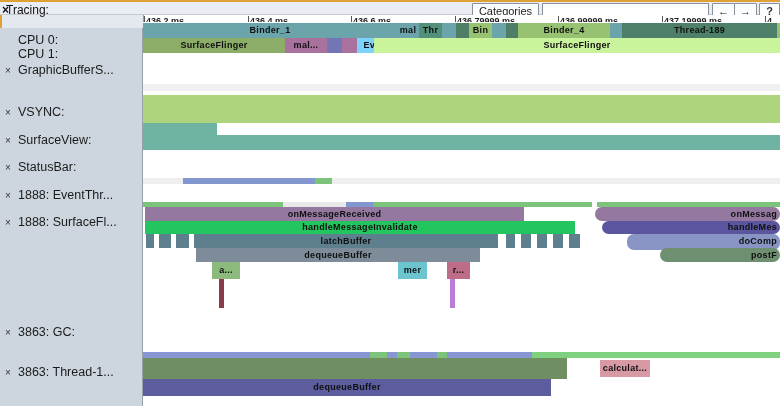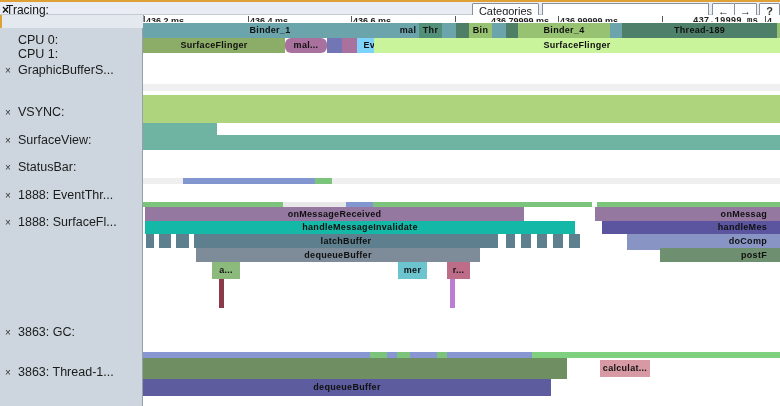--- a/index.html
+++ b/index.html
@@ -34,21 +34,21 @@
   .sidebar{position:absolute;left:0;top:28px;width:143px;height:378px;background:#CDD6DE;
            border-right:1px solid #96A0A9;box-sizing:border-box;overflow:hidden;}
   .side-row{position:absolute;left:0;width:143px;height:16px;}
   .side-row .x{position:absolute;left:5px;top:3px;font-size:10px;color:#333;line-height:10px;cursor:pointer;}
   .side-row .lbl{position:absolute;left:18px;top:0;font-size:12.5px;color:#1b1b1b;white-space:nowrap;}
 
   
   .timeline{position:absolute;left:143px;top:22px;width:637px;height:376px;background:#fff;overflow:hidden;}
   .bar{position:absolute;box-sizing:border-box;font-size:9px;font-weight:700;color:#101010;
        letter-spacing:.3px;white-space:nowrap;overflow:hidden;}
-  .bar.al-right{padding-right:13px;}
+  .bar.al-right{padding-right:3px;border-radius:7px;}
 </style>
 </head>
 <body>
 
 <div id="app">
 
   <div class="topbar">
     <span class="title-x">×</span>
     <span class="title">Tracing:</span>
     <button class="btn btn-categories">Categories</button>
@@ -60,25 +60,25 @@
   <div class="topbar-left-ext"></div>
 
   <div class="ruler" id="ruler">
       <div class="tick-major" style="left: 0px;"></div>
       <span class="tick-label" style="left: 2px;">436.2 ms</span>
       <div class="tick-major" style="left: 104px;"></div>
       <span class="tick-label" style="left: 106px;">436.4 ms</span>
       <div class="tick-major" style="left: 207px;"></div>
       <span class="tick-label" style="left: 209px;">436.6 ms</span>
       <div class="tick-major" style="left: 311px;"></div>
-      <span class="tick-label" style="left: 313px; padding-left: 34px;">436.79999 ms</span>
+      <span class="tick-label" style="left: 313px;">436.79999 ms</span>
       <div class="tick-major" style="left: 414px;"></div>
       <span class="tick-label" style="left: 416px;">436.99999 ms</span>
       <div class="tick-major" style="left: 518px;"></div>
-      <span class="tick-label" style="left: 549px; font-family: Liberation Mono, monospace;">437.19999 ms</span>
+      <span class="tick-label" style="left: 520px;">437.19999 ms</span>
       <div class="tick-major" style="left: 621px;"></div>
       <span class="tick-label" style="left: 623px;">4</span>
       <div class="tick-minor" style="left: 21px;"></div>
       <div class="tick-minor" style="left: 41px;"></div>
       <div class="tick-minor" style="left: 62px;"></div>
       <div class="tick-minor" style="left: 83px;"></div>
       <div class="tick-minor" style="left: 125px;"></div>
       <div class="tick-minor" style="left: 145px;"></div>
       <div class="tick-minor" style="left: 166px;"></div>
       <div class="tick-minor" style="left: 187px;"></div>
@@ -149,40 +149,40 @@
       <div class="bar" style="left: 299px; top: 1px; width: 14px; height: 15px; background: rgb(107, 164, 171);"></div>
       <div class="bar" style="left: 313px; top: 1px; width: 13px; height: 15px; background: rgb(78, 127, 102);"></div>
       <div class="bar" style="left: 326px; top: 1px; width: 23px; height: 15px; background: rgb(151, 194, 113); text-align: center; line-height: 15px;">Bin</div>
       <div class="bar" style="left: 349px; top: 1px; width: 14px; height: 15px; background: rgb(107, 164, 171);"></div>
       <div class="bar" style="left: 363px; top: 1px; width: 12px; height: 15px; background: rgb(78, 127, 102);"></div>
       <div class="bar" style="left: 375px; top: 1px; width: 92px; height: 15px; background: rgb(151, 194, 113); text-align: center; line-height: 15px;">Binder_4</div>
       <div class="bar" style="left: 467px; top: 1px; width: 12px; height: 15px; background: rgb(107, 164, 171);"></div>
       <div class="bar" style="left: 479px; top: 1px; width: 155px; height: 15px; background: rgb(78, 128, 105); text-align: center; line-height: 15px;">Thread-189</div>
       <div class="bar" style="left: 634px; top: 1px; width: 3px; height: 15px; background: rgb(151, 194, 113);"></div>
       <div class="bar" style="left: 0px; top: 16px; width: 142px; height: 15px; background: rgb(140, 173, 104); text-align: center; line-height: 15px;">SurfaceFlinger</div>
-      <div class="bar" style="left: 142px; top: 16px; width: 42px; height: 15px; background: rgb(169, 113, 158); text-align: center; line-height: 15px; border-radius: 6px;">mal...</div>
+      <div class="bar" style="left: 142px; top: 16px; width: 42px; height: 15px; background: rgb(169, 113, 158); text-align: center; line-height: 15px;">mal...</div>
       <div class="bar" style="left: 184px; top: 16px; width: 15px; height: 15px; background: rgb(114, 118, 181);"></div>
       <div class="bar" style="left: 199px; top: 16px; width: 15px; height: 15px; background: rgb(169, 113, 158);"></div>
       <div class="bar" style="left: 214px; top: 16px; width: 30px; height: 15px; background: #7dd3fc; text-align: center; line-height: 15px;">Eve</div>
       <div class="bar" style="left: 231px; top: 16px; width: 406px; height: 15px; background: rgb(201, 244, 156); text-align: center; line-height: 15px;">SurfaceFlinger</div>
       <div class="bar" style="left: 0px; top: 62px; width: 637px; height: 7px; background: rgb(240, 240, 240);"></div>
       <div class="bar" style="left: 0px; top: 73px; width: 637px; height: 28px; background: rgb(174, 212, 126);"></div>
       <div class="bar" style="left: 0px; top: 101px; width: 74px; height: 12px; background: rgb(111, 179, 163);"></div>
       <div class="bar" style="left: 0px; top: 113px; width: 637px; height: 15px; background: rgb(111, 179, 163);"></div>
       <div class="bar" style="left: 0px; top: 156px; width: 637px; height: 6px; background: rgb(239, 239, 239);"></div>
       <div class="bar" style="left: 40px; top: 156px; width: 132px; height: 6px; background: rgb(130, 150, 208);"></div>
       <div class="bar" style="left: 172px; top: 156px; width: 17px; height: 6px; background: rgb(124, 196, 124);"></div>
       <div class="bar" style="left: 0px; top: 180px; width: 140px; height: 5px; background: rgb(124, 196, 124);"></div>
       <div class="bar" style="left: 140px; top: 180px; width: 63px; height: 5px; background: rgb(232, 232, 232);"></div>
       <div class="bar" style="left: 203px; top: 180px; width: 27px; height: 5px; background: rgb(130, 150, 208);"></div>
       <div class="bar" style="left: 230px; top: 180px; width: 219px; height: 5px; background: rgb(124, 196, 124);"></div>
       <div class="bar" style="left: 454px; top: 180px; width: 183px; height: 5px; background: rgb(124, 196, 124);"></div>
       <div class="bar" style="left: 2px; top: 185px; width: 379px; height: 14px; background: rgb(149, 120, 159); text-align: center; line-height: 14px;">onMessageReceived</div>
       <div class="bar al-right" style="left: 452px; top: 185px; width: 185px; height: 14px; background: rgb(149, 120, 159); text-align: right; line-height: 14px;">onMessag</div>
-      <div class="bar" style="left: 2px; top: 199px; width: 430px; height: 13px; background: #14b8a6; text-align: center; line-height: 13px;">handleMessageInvalidate</div>
+      <div class="bar" style="left: 2px; top: 199px; width: 430px; height: 13px; background: #22c55e; text-align: center; line-height: 13px;">handleMessageInvalidate</div>
       <div class="bar al-right" style="left: 459px; top: 199px; width: 178px; height: 13px; background: rgb(91, 85, 160); text-align: right; line-height: 13px;">handleMes</div>
       <div class="bar" style="left: 3px; top: 212px; width: 8px; height: 14px; background: rgb(94, 127, 142);"></div>
       <div class="bar" style="left: 16px; top: 212px; width: 12px; height: 14px; background: rgb(94, 127, 142);"></div>
       <div class="bar" style="left: 33px; top: 212px; width: 13px; height: 14px; background: rgb(94, 127, 142);"></div>
       <div class="bar" style="left: 51px; top: 212px; width: 304px; height: 14px; background: rgb(94, 127, 142); text-align: center; line-height: 14px;">latchBuffer</div>
       <div class="bar" style="left: 363px; top: 212px; width: 9px; height: 14px; background: rgb(94, 127, 142);"></div>
       <div class="bar" style="left: 378px; top: 212px; width: 10px; height: 14px; background: rgb(94, 127, 142);"></div>
       <div class="bar" style="left: 394px; top: 212px; width: 10px; height: 14px; background: rgb(94, 127, 142);"></div>
       <div class="bar" style="left: 410px; top: 212px; width: 10px; height: 14px; background: rgb(94, 127, 142);"></div>
       <div class="bar" style="left: 426px; top: 212px; width: 11px; height: 14px; background: rgb(94, 127, 142);"></div>

